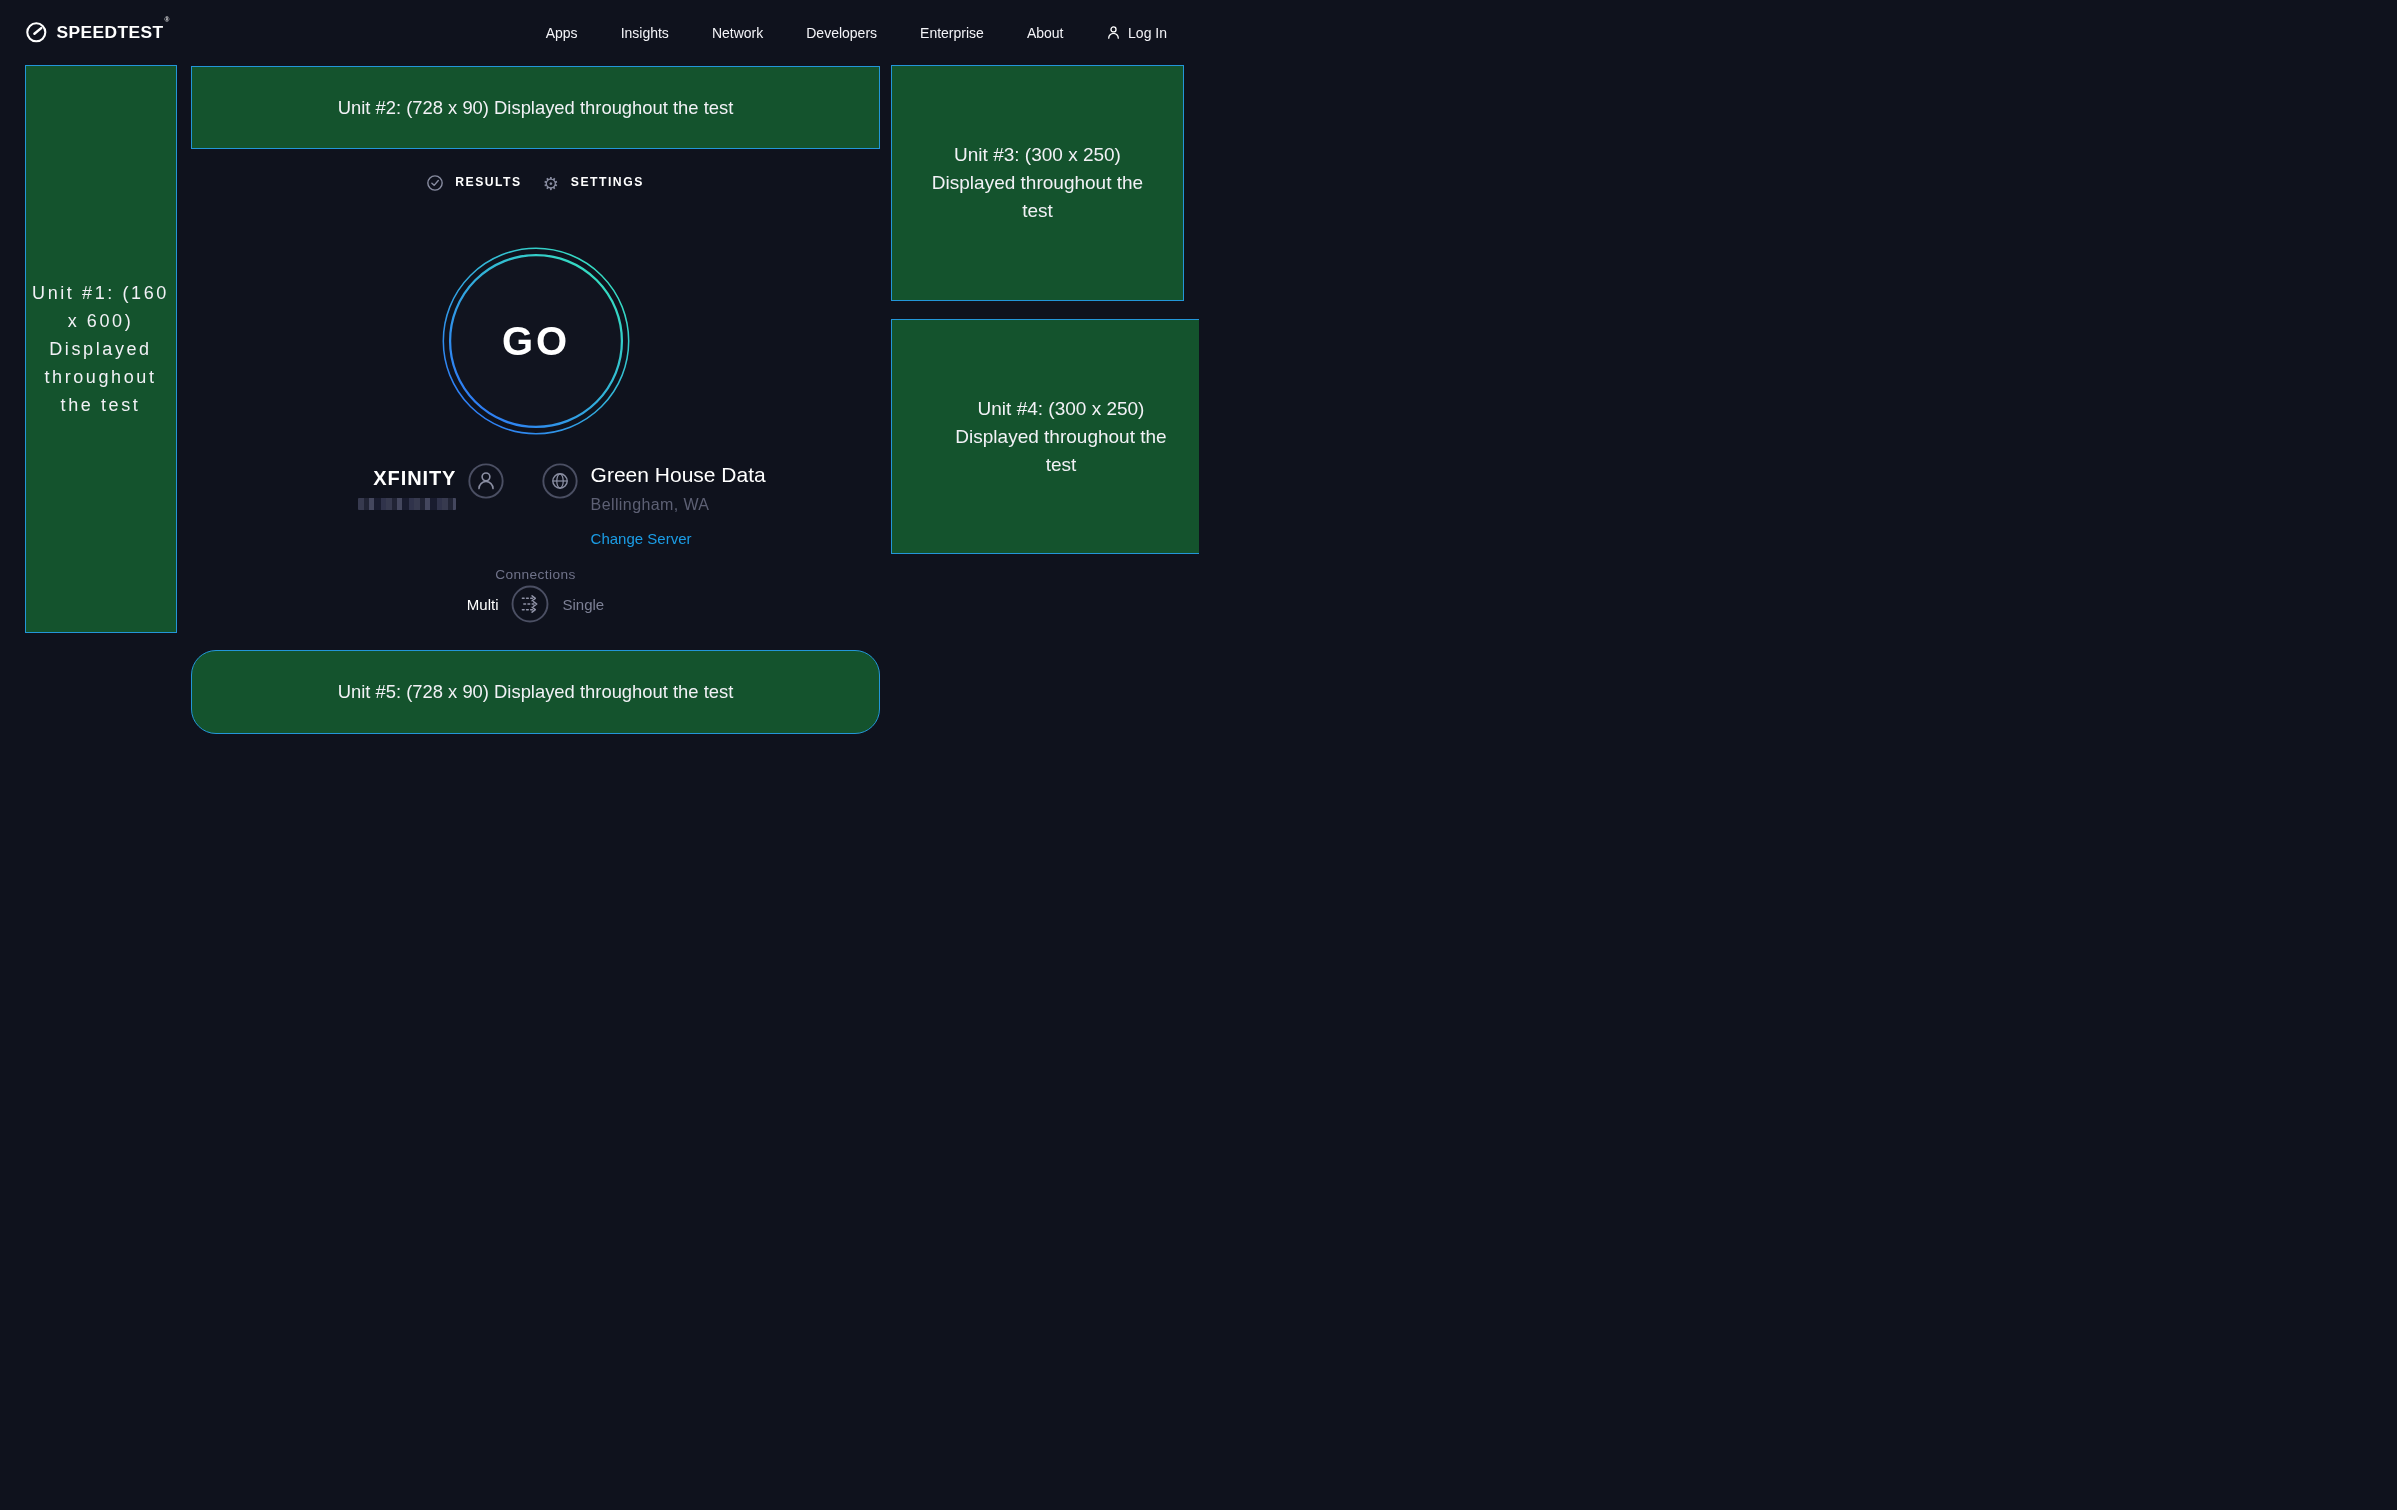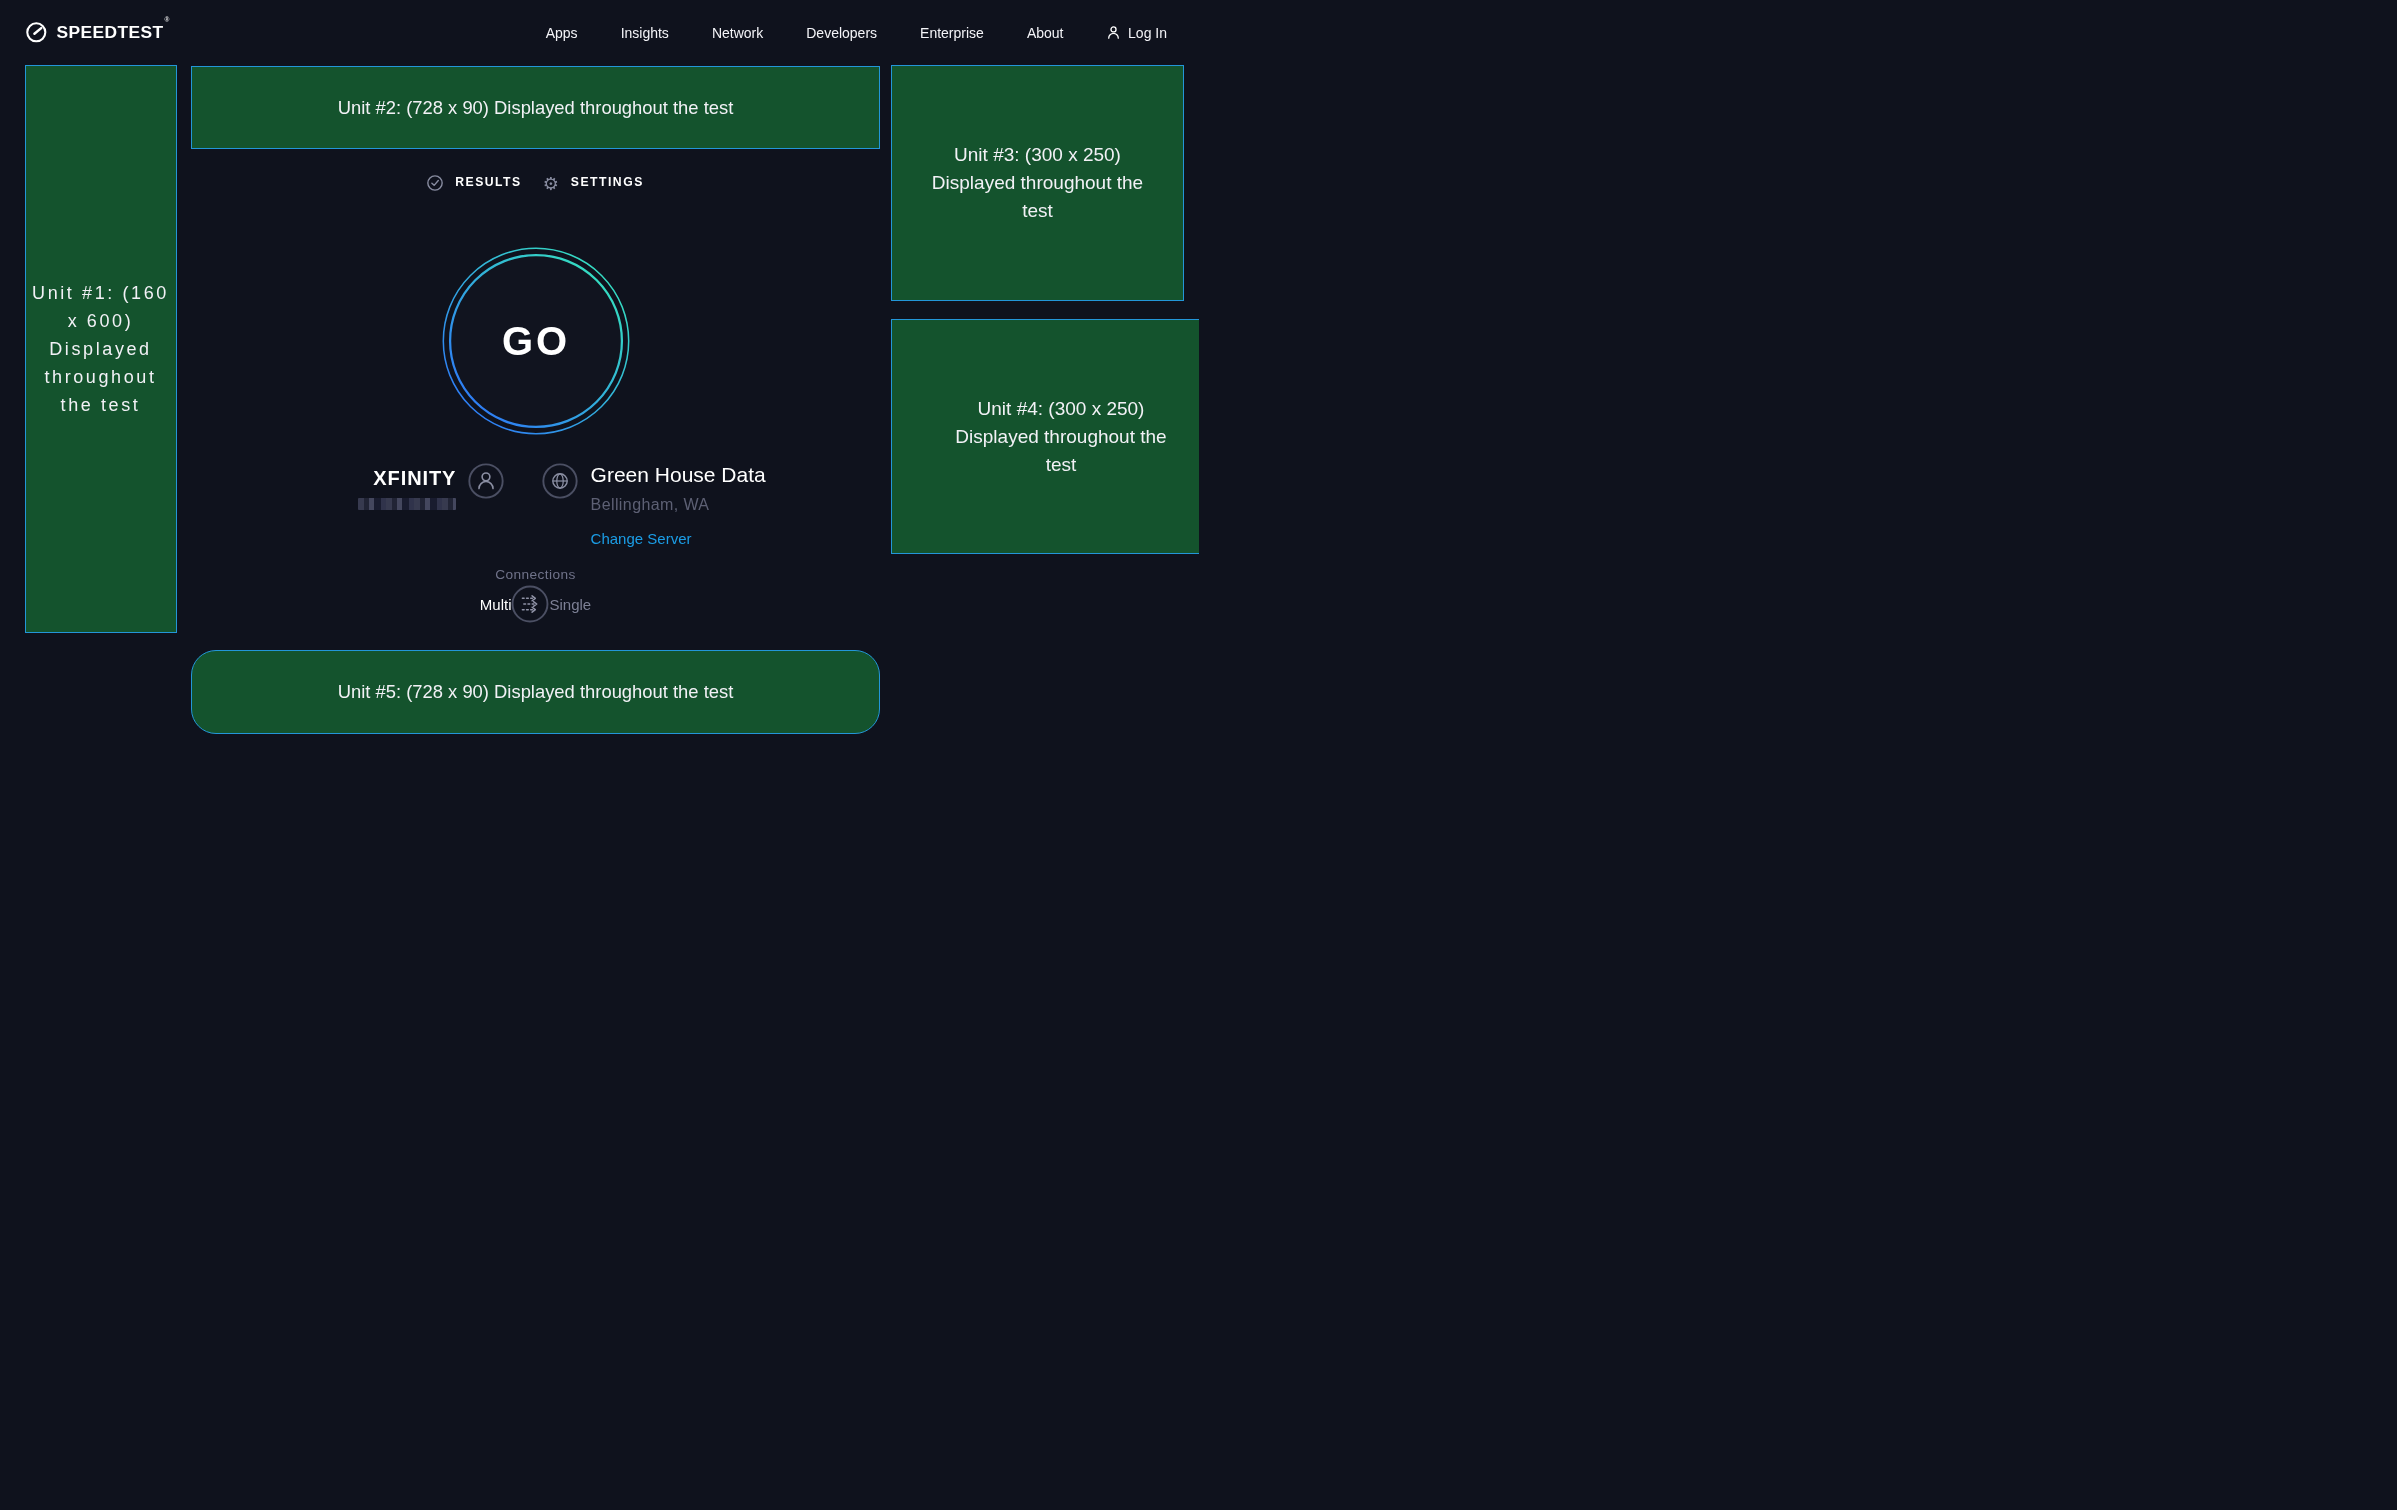--- a/index.html
+++ b/index.html
@@ -48,21 +48,21 @@
   .icon-circle{width:36px;height:36px;flex:0 0 auto;}
   .server-group{display:flex;gap:13px;}
   .server-col{display:flex;flex-direction:column;}
   .server-name{font-size:21px;font-weight:500;color:#fff;}
   .server-loc{font-size:16px;color:#5d6074;margin-top:9.4px;letter-spacing:0.4px;}
   .server-change{font-size:15px;color:#1b9de6;margin-top:16px;cursor:pointer;}
   
   .conn-label{position:absolute;left:191px;top:567px;width:689px;text-align:center;
               font-size:13.7px;color:#70738a;letter-spacing:0.4px;}
   .conn-row{position:absolute;left:191px;top:585px;width:689px;display:flex;align-items:center;
-            justify-content:center;}
+            justify-content:center;gap:13px;}
   .conn-multi{font-size:15px;color:#fff;cursor:pointer;}
   .conn-single{font-size:15px;color:#7d8095;cursor:pointer;}
   .conn-toggle{width:38px;height:38px;cursor:pointer;}
 </style>
 </head>
 <body>
 
 <div id="app">
 
   <div class="header">

